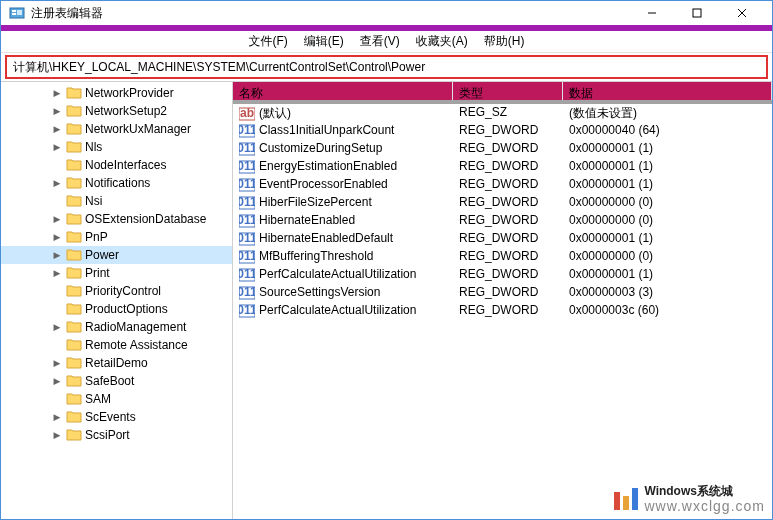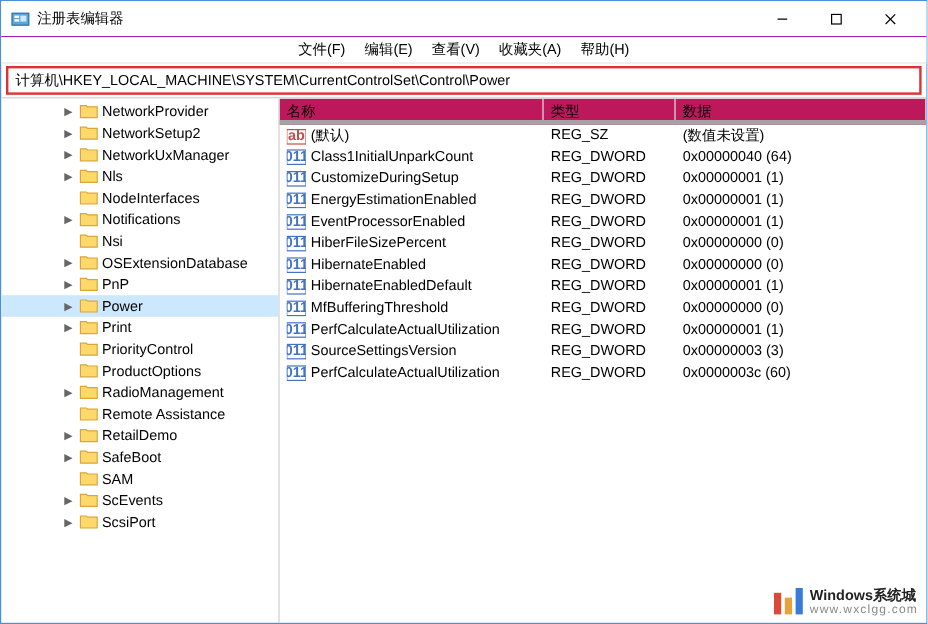--- a/index.html
+++ b/index.html
@@ -1,18 +1,18 @@
 <!DOCTYPE html>
 <html><head>
 <meta charset="utf-8">
 <style>
 * { margin: 0; padding: 0; box-sizing: border-box; font-family: "Segoe UI", "Microsoft YaHei", sans-serif; font-size: 12px; }
 body { background: #fff; width: 773px; height: 520px; overflow: hidden; position: relative; }
 .window { border: 1px solid #4a90d9; width: 773px; height: 520px; display: flex; flex-direction: column; background: #fff; }
-.titlebar { height: 30px; display: flex; align-items: center; padding: 0 8px; background: #fff; border-bottom: 1px solid #a21caf; }
+.titlebar { height: 30px; display: flex; align-items: center; padding: 0 8px; background: #fff; border-bottom: 6px solid #a21caf; }
 .titlebar .icon { width: 16px; height: 16px; margin-right: 6px; }
 .titlebar .title { flex: 1; font-size: 12px; }
 .titlebar .controls { display: flex; }
 .titlebar .controls .btn { width: 45px; height: 29px; display: flex; align-items: center; justify-content: center; cursor: pointer; }
 .menubar { height: 22px; display: flex; align-items: center; padding: 0 4px; background: #fff; border-bottom: 1px solid #e5e5e5; justify-content: center; }
 .menubar .item { padding: 2px 8px; cursor: pointer; }
 .addressbar { height: 24px; border: 2px solid #e03030; margin: 2px 4px; padding: 2px 6px; display: flex; align-items: center; font-size: 12px; }
 .content { flex: 1; display: flex; overflow: hidden; border-top: 1px solid #d0d0d0; }
 .tree { width: 232px; border-right: 1px solid #d0d0d0; overflow-y: auto; overflow-x: hidden; padding: 2px 0; }
 .tree-item { display: flex; align-items: center; height: 18px; padding-left: 50px; cursor: pointer; white-space: nowrap; }
@@ -27,21 +27,21 @@
 .col-data { flex: 1; }
 .list-row { display: flex; height: 18px; align-items: flex-start; cursor: pointer; }
 .list-row .cell { padding: 1px 6px; white-space: nowrap; overflow: hidden; }
 .reg-icon { width: 16px; height: 14px; display: inline-block; margin-right: 4px; vertical-align: middle; }
 .watermark { position: absolute; right: 8px; bottom: 6px; display: flex; align-items: center; font-weight: bold; font-size: 16px; color: #222; }
 .watermark .bars { display: flex; gap: 3px; margin-right: 6px; align-items: flex-end; }
 .watermark .bar { width: 6px; }
 .watermark .bar.r { height: 18px; background: #d94a3a; }
 .watermark .bar.o { height: 14px; background: #e8a23a; }
 .watermark .bar.b { height: 22px; background: #3a7bd9; }
-.watermark .sub { font-size: 10px; font-weight: normal; color: #888; display: block; margin-top: -2px; letter-spacing: 1px; }
+.watermark .sub { font-size: 14px; font-weight: normal; color: #888; display: block; margin-top: -2px; letter-spacing: 1px; }
 </style>
 </head>
 <body>
 
 <div class="window">
   <div class="titlebar">
     <span class="icon">
       <svg viewBox="0 0 16 16" width="16" height="16">
           <rect x="1" y="3" width="14" height="10" fill="#5aa7e0" stroke="#2a6fa8"></rect>
           <rect x="3" y="5" width="4" height="2" fill="#fff"></rect>

